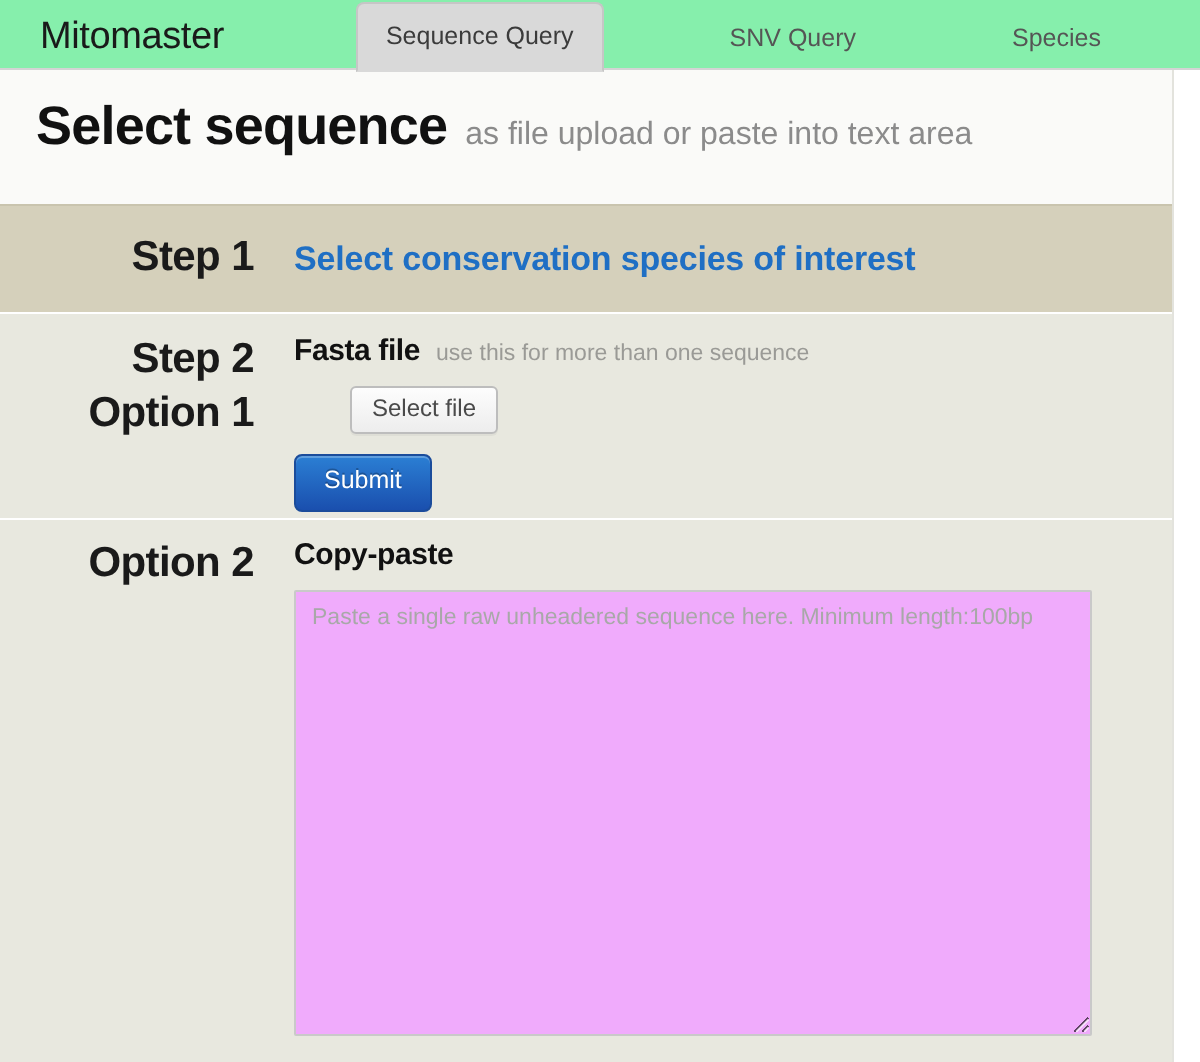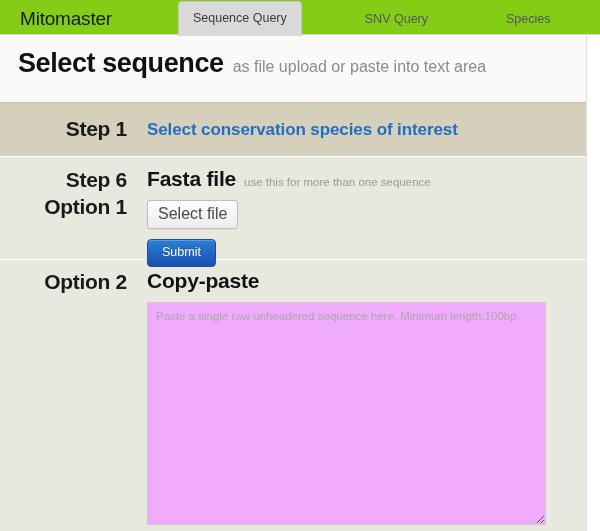--- a/index.html
+++ b/index.html
@@ -13,21 +13,21 @@
     background: #ffffff;
     font-family: "Liberation Sans", sans-serif;
     overflow: hidden;
     -webkit-font-smoothing: antialiased;
   }
 
   
   .navbar {
     position: relative;
     height: 35px;
-    background: #84cc16;
+    background: #86efac;
     border-bottom: 1px solid #d4d4d4;
     box-sizing: border-box;
   }
   .nav-inner {
     display: flex;
     align-items: flex-end;
     height: 34px;
     padding-left: 14px;
     box-sizing: border-box;
   }
@@ -153,45 +153,46 @@
     white-space: nowrap;
   }
 
   .sec-title {
     display: flex;
     align-items: baseline;
     margin: 0 0 9px 0;
   }
   .sec-title h3 {
     margin: 0;
-    font-size: 21px;
+    font-size: 15px;
     font-weight: bold;
     color: #111111;
     letter-spacing: -0.2px;
     white-space: nowrap;
   }
   .sec-title .hint {
     margin-left: 8px;
     font-size: 11.5px;
     color: #9a9a96;
     white-space: nowrap;
   }
 
   
   .btn-file {
     display: inline-block;
-    font-size: 16px;
+    font-size: 12px;
     color: #4a4a4a;
     background: linear-gradient(to bottom, #fdfdfd 0%, #ededed 100%);
     border: 1px solid #bdbdbd;
     border-radius: 3px;
     padding: 4px 10px 5px 10px;
     line-height: 1.1;
     cursor: default;
     box-shadow: 0 1px 0 rgba(0,0,0,0.04);
+    margin-left: 28px;
   }
   .btn-submit {
     display: inline-block;
     font-size: 12.5px;
     color: #ffffff;
     background: linear-gradient(to bottom, #2b7fd4 0%, #1a4fae 100%);
     border: 1px solid #1b4c9b;
     border-radius: 4px;
     padding: 6px 14px 7px 14px;
     line-height: 1.1;
@@ -246,21 +247,21 @@
     <div class="label-col">
       <div class="step-label">Step 1</div>
     </div>
     <div class="body-col">
       <a href="#" class="step-link">Select conservation species of interest</a>
     </div>
   </div>
 
   <div class="row row-step2">
     <div class="label-col">
-      <div class="step-label">Step 6</div>
+      <div class="step-label">Step 2</div>
       <div class="step-label">Option 1</div>
     </div>
     <div class="body-col">
       <div class="sec-title">
         <h3>Fasta file</h3>
         <span class="hint">use this for more than one sequence</span>
       </div>
       <button type="button" class="btn-file">Select file</button>
       <div class="btn-wrap">
         <button type="button" class="btn-submit">Submit</button>

